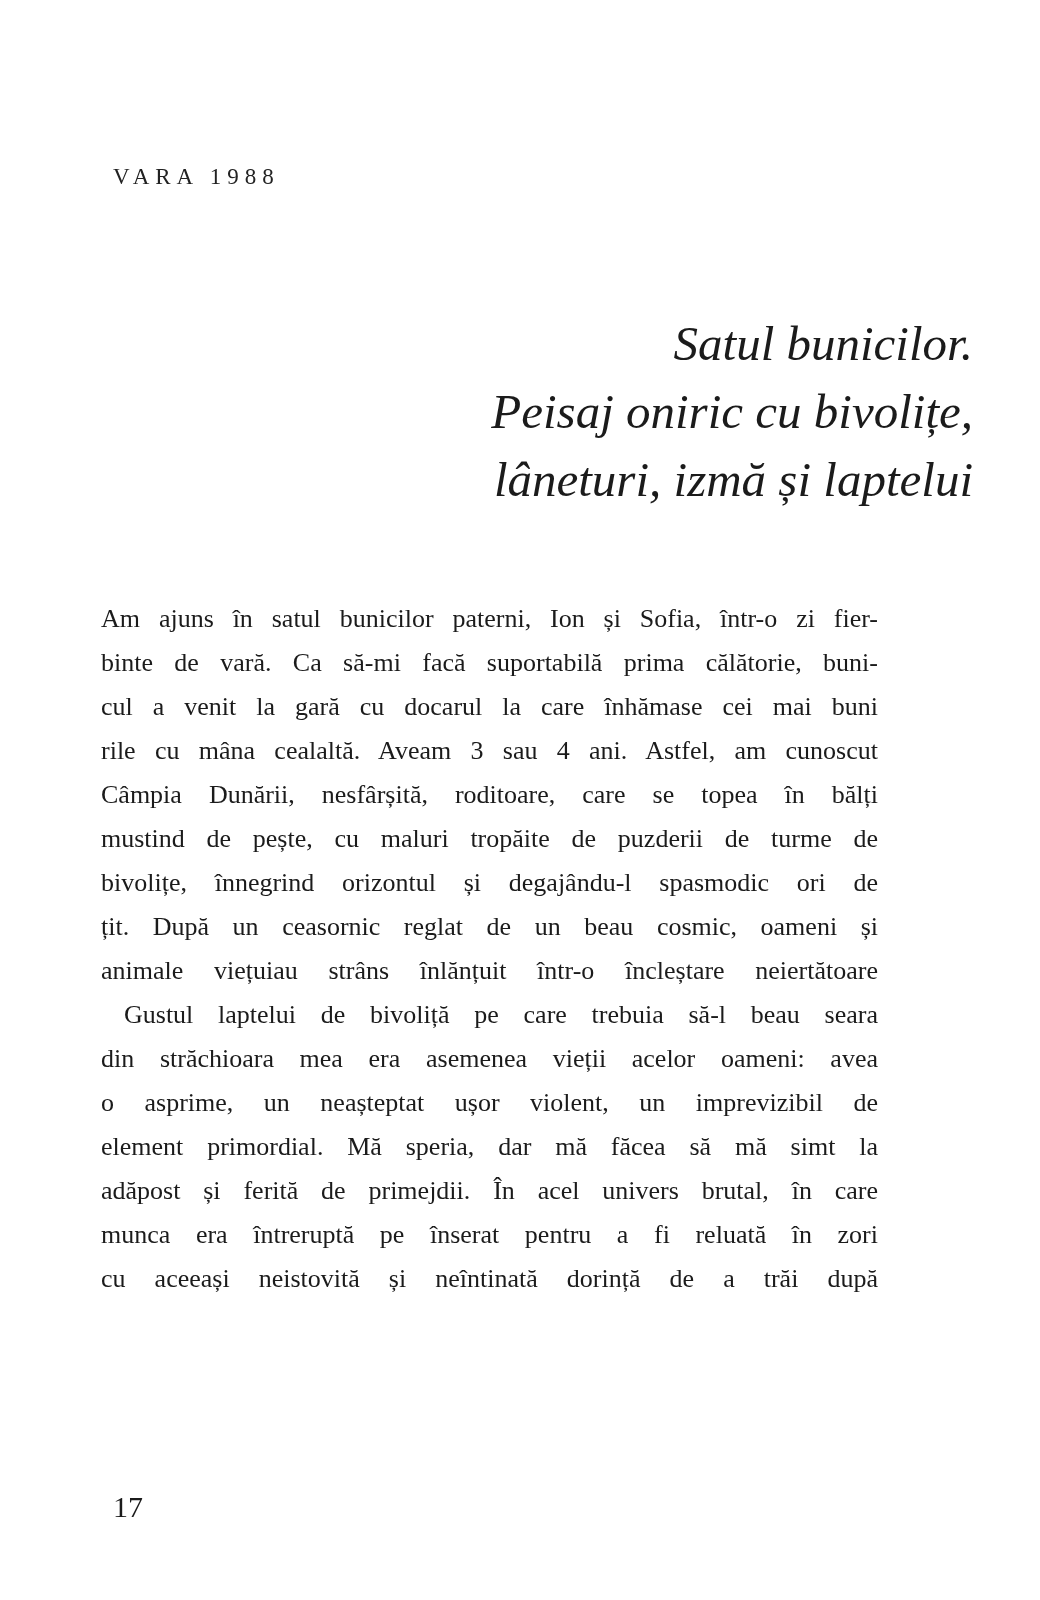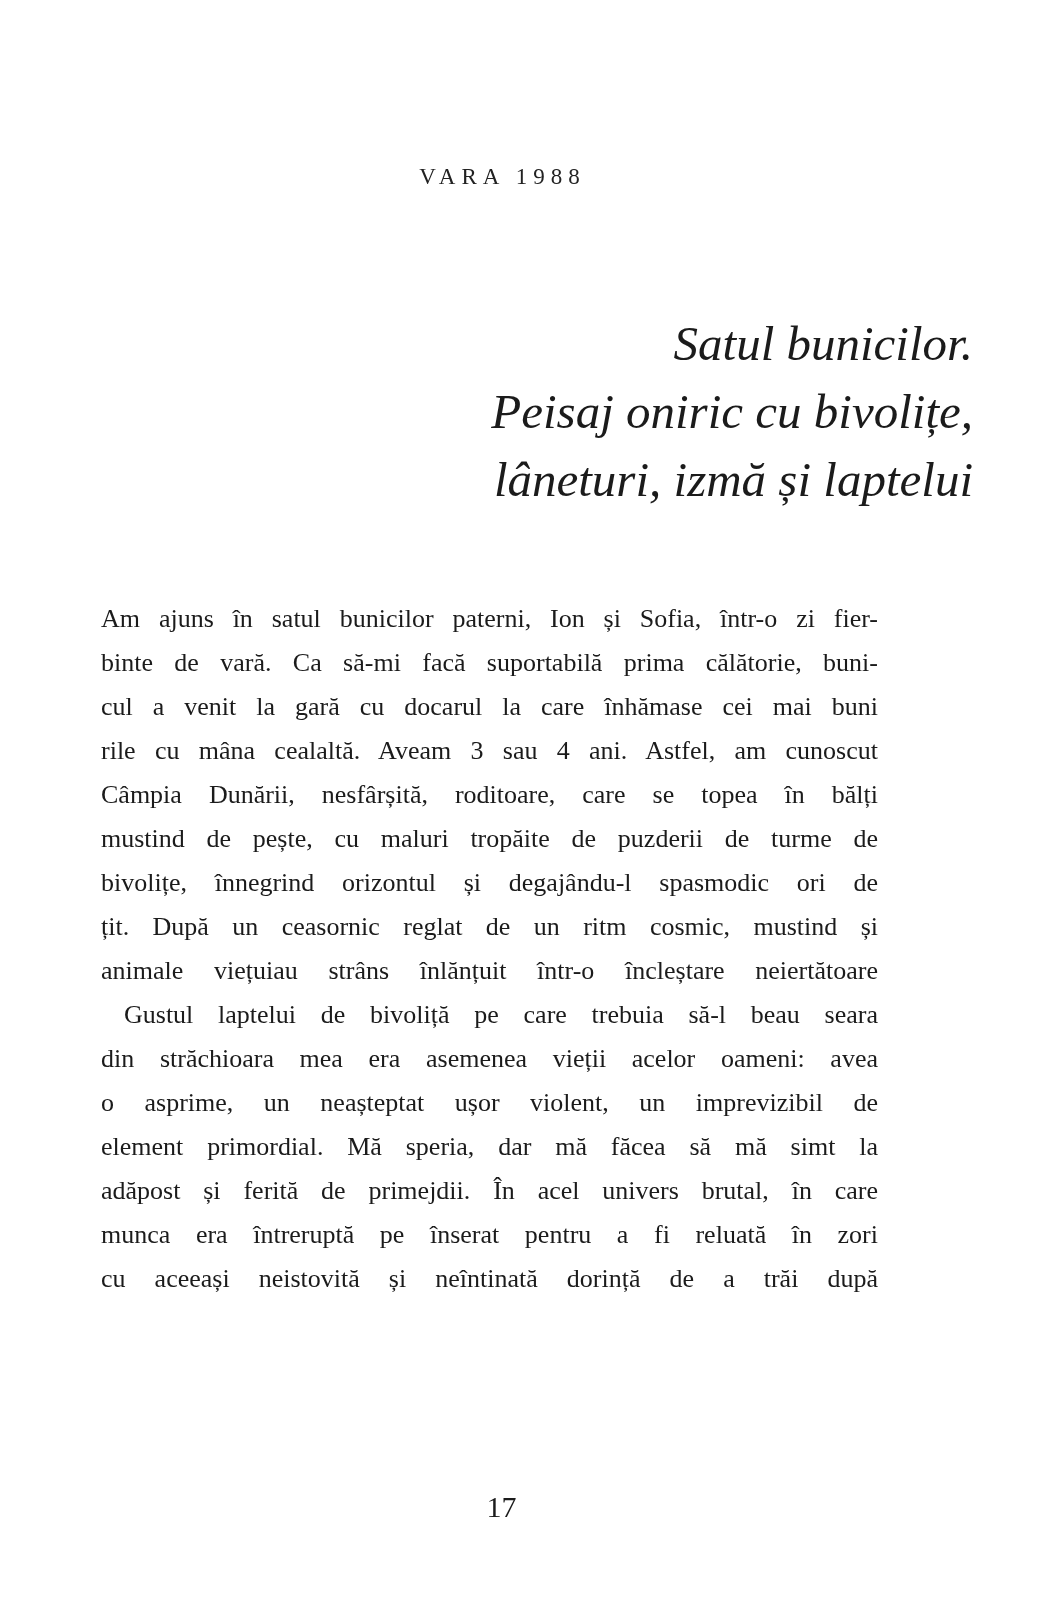--- a/index.html
+++ b/index.html
@@ -14,21 +14,21 @@
     background: #ffffff;
     color: #1b1b1b;
     font-family: "Liberation Serif", "DejaVu Serif", serif;
     overflow: hidden;
   }
   .running-header {
     position: absolute;
     top: 164px;
     left: 113px;
     width: 779px;
-    text-align: center;
+    text-align: left;
     font-size: 23px;
     letter-spacing: 6px;
     color: #222222;
   }
   .chapter-title {
     position: absolute;
     top: 310px;
     left: 113px;
     width: 860px;
     margin: 0;
@@ -57,21 +57,20 @@
     text-align-last: left;
   }
   .line.indent {
     text-indent: 23px;
   }
   .page-number {
     position: absolute;
     top: 1490px;
     left: 113px;
     width: 777px;
-    text-align: center;
     font-size: 30px;
     color: #1b1b1b;
   }
 </style>
 </head>
 <body>
 
 <div class="page">
 
   <div class="running-header">VARA 1988</div>
@@ -84,21 +83,21 @@
 
   <div class="body-text">
     <div>
       <div class="line">Am ajuns în satul bunicilor paterni, Ion și Sofia, într-o zi fier-</div>
       <div class="line">binte de vară. Ca să-mi facă suportabilă prima călătorie, buni-</div>
       <div class="line">cul a venit la gară cu docarul la care înhămase cei mai buni</div>
       <div class="line">rile cu mâna cealaltă. Aveam 3 sau 4 ani. Astfel, am cunoscut</div>
       <div class="line">Câmpia Dunării, nesfârșită, roditoare, care se topea în bălți</div>
       <div class="line">mustind de pește, cu maluri tropăite de puzderii de turme de</div>
       <div class="line">bivolițe, înnegrind orizontul și degajându-l spasmodic ori de</div>
-      <div class="line">țit. După un ceasornic reglat de un ritm cosmic, mustind și</div>
+      <div class="line">țit. După un ceasornic reglat de un beau cosmic, oameni și</div>
       <div class="line">animale viețuiau strâns înlănțuit într-o încleștare neiertătoare</div>
     </div>
     <div>
       <div class="line indent">Gustul laptelui de bivoliță pe care trebuia să-l beau seara</div>
       <div class="line">din străchioara mea era asemenea vieții acelor oameni: avea</div>
       <div class="line">o asprime, un neașteptat ușor violent, un imprevizibil de</div>
       <div class="line">element primordial. Mă speria, dar mă făcea să mă simt la</div>
       <div class="line">adăpost și ferită de primejdii. În acel univers brutal, în care</div>
       <div class="line">munca era întreruptă pe înserat pentru a fi reluată în zori</div>
       <div class="line">cu aceeași neistovită și neîntinată dorință de a trăi după</div>

